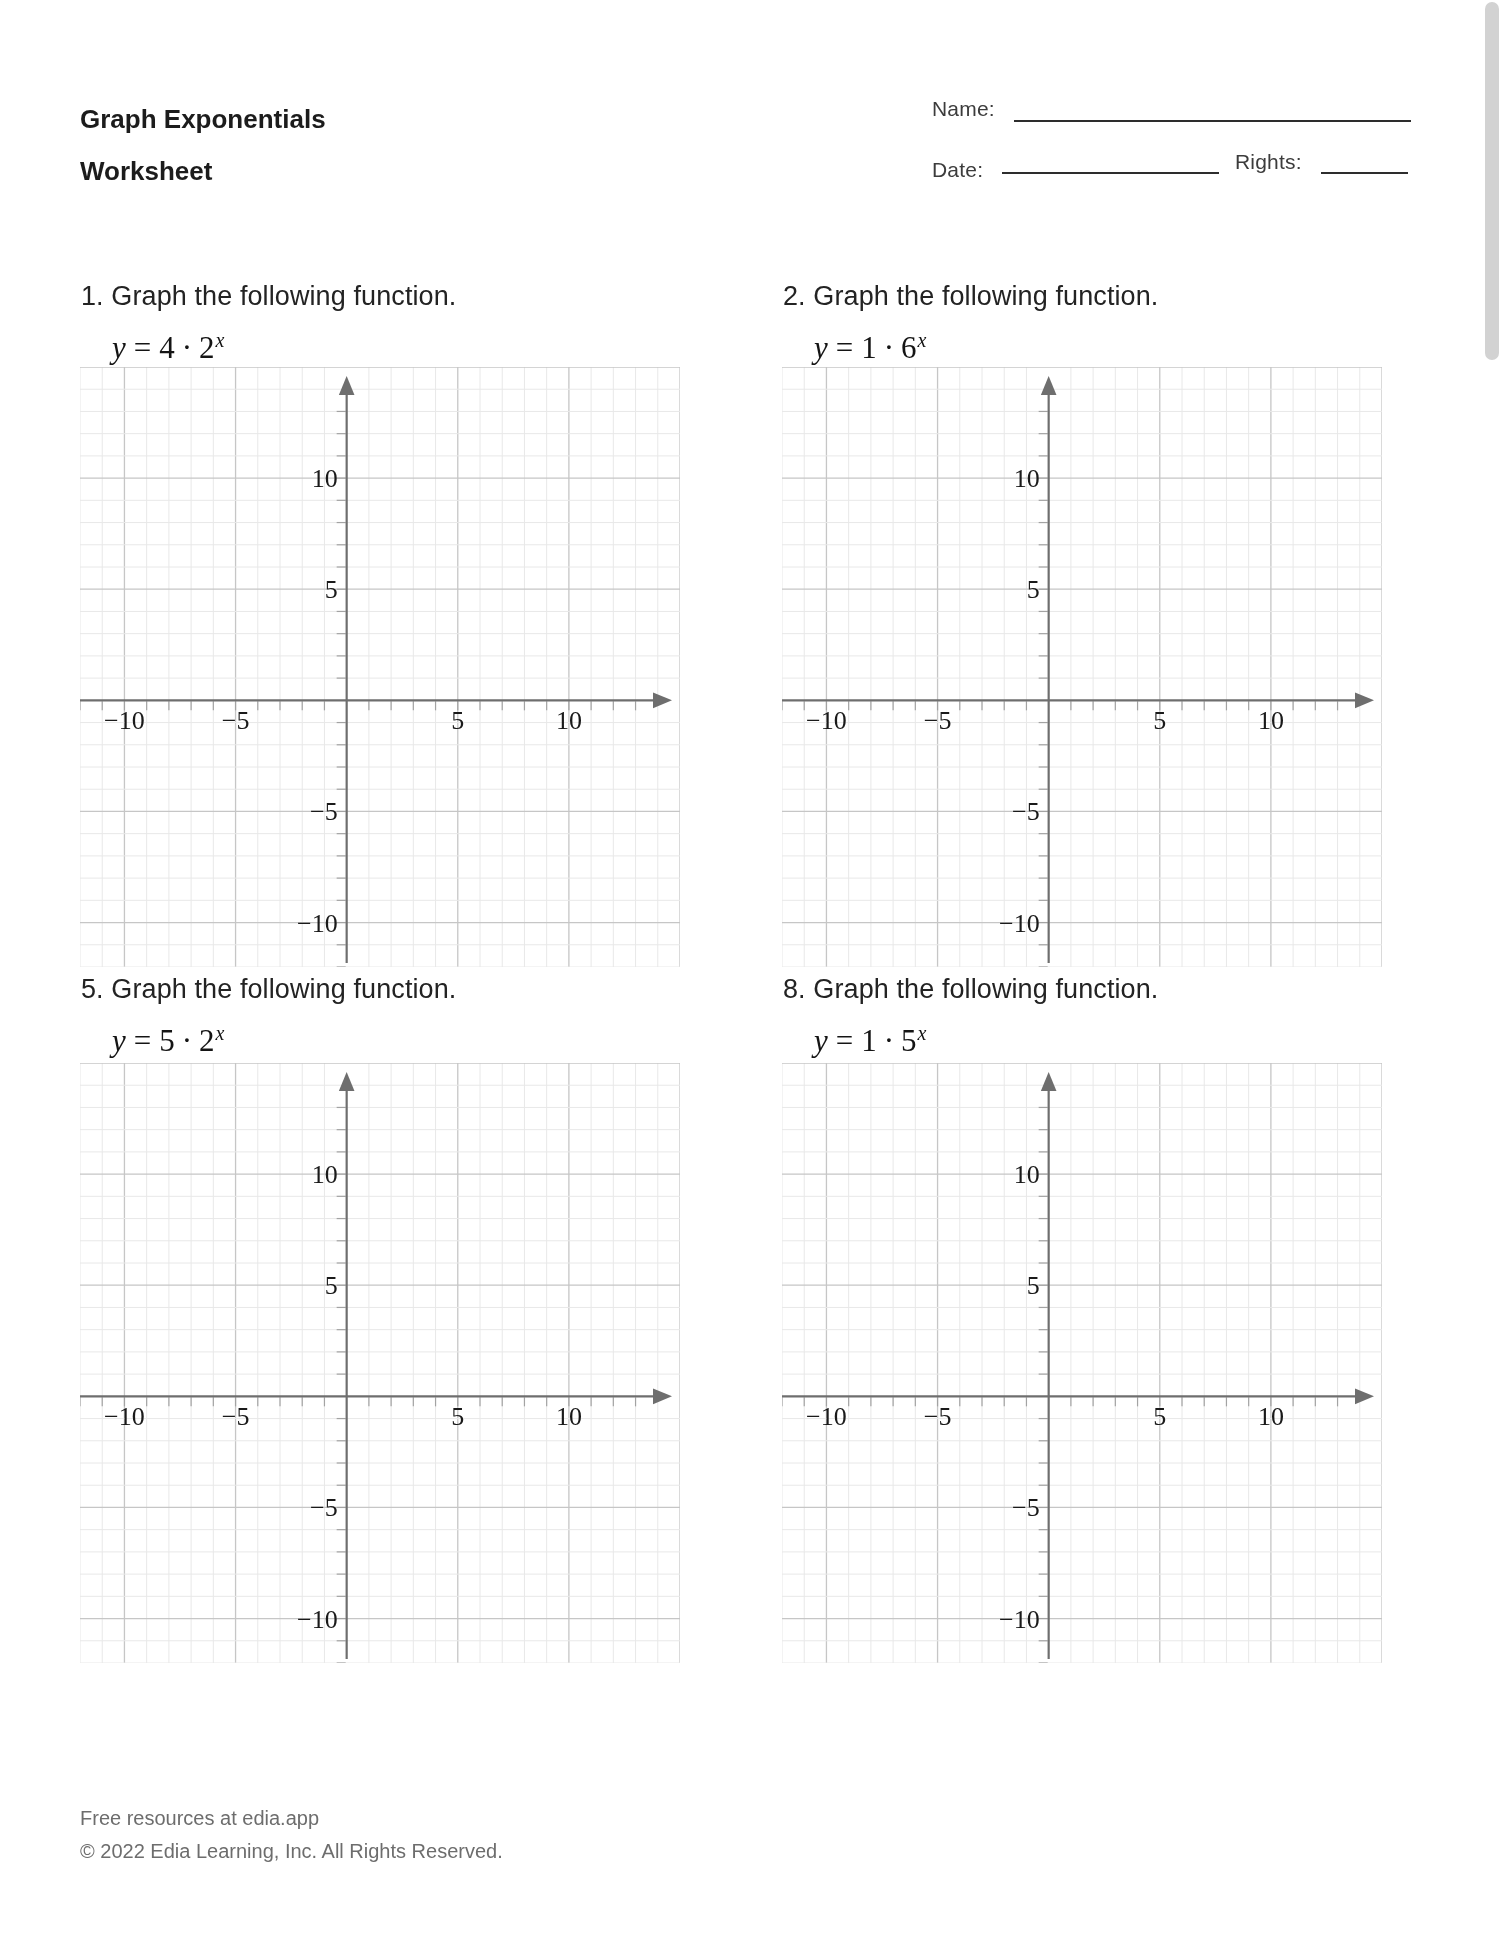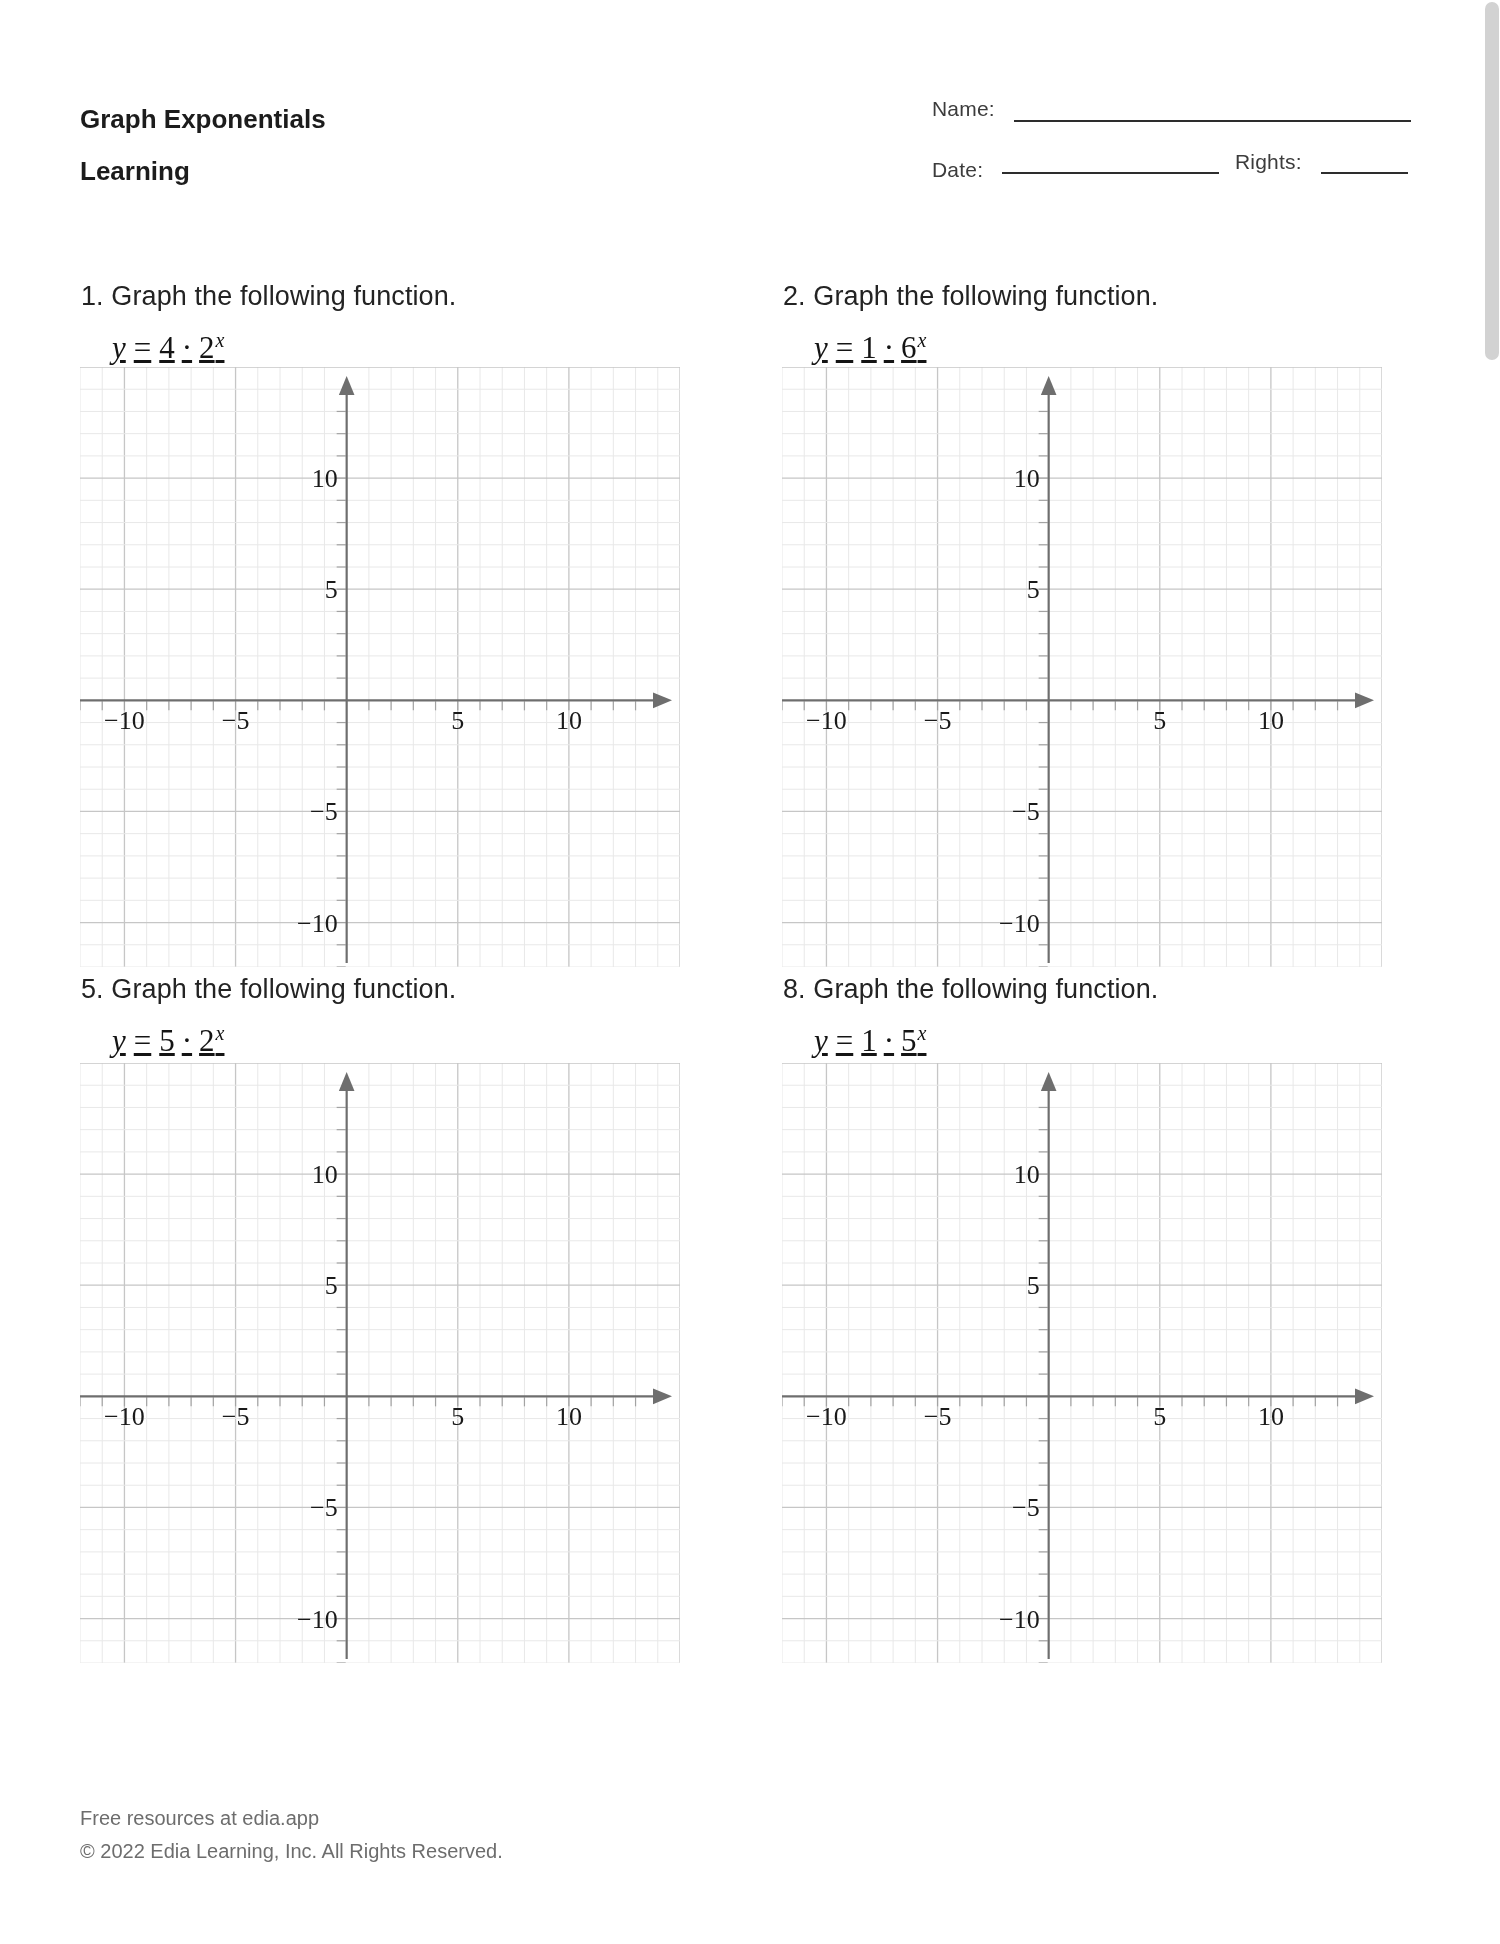--- a/index.html
+++ b/index.html
@@ -24,21 +24,21 @@
     position:absolute;height:0;border-bottom:2px solid #2d2d2d;
   }
   
   .prompt{
     position:absolute;
     font-size:27px;color:#232323;letter-spacing:.1px;
   }
   .equation{
     position:absolute;
     font-family:"Liberation Serif",serif;
-    font-size:31px;color:#141414;text-decoration:underline;
+    font-size:31px;color:#141414;
   }
   .equation .var{font-style:italic;}
   .equation .op{margin:0 8px;}
   .equation .dot{margin:0 7px;}
   .equation sup{
     font-size:20px;font-style:italic;
     vertical-align:super;line-height:0;margin-left:1px;
   }
   .grid-box{position:absolute;width:600px;height:600px;}
   .grid-box svg{display:block;width:600px;height:600px;}
@@ -61,21 +61,21 @@
     background:#d2d2d2;border-radius:7px;
   }
 </style>
 </head>
 <body>
 
 <div class="page">
 
   <div class="title-block">
     <div>Graph Exponentials</div>
-    <div>Learning</div>
+    <div>Worksheet</div>
   </div>
 
   <div class="field-label" style="left:932px;top:97px;">Name:</div>
   <div class="blank-line" style="left:1014px;top:120px;width:397px;"></div>
 
   <div class="field-label" style="left:932px;top:158px;">Date:</div>
   <div class="blank-line" style="left:1002px;top:172px;width:217px;"></div>
 
   <div class="field-label" style="left:1235px;top:150px;">Rights:</div>
   <div class="blank-line" style="left:1321px;top:172px;width:87px;"></div>

